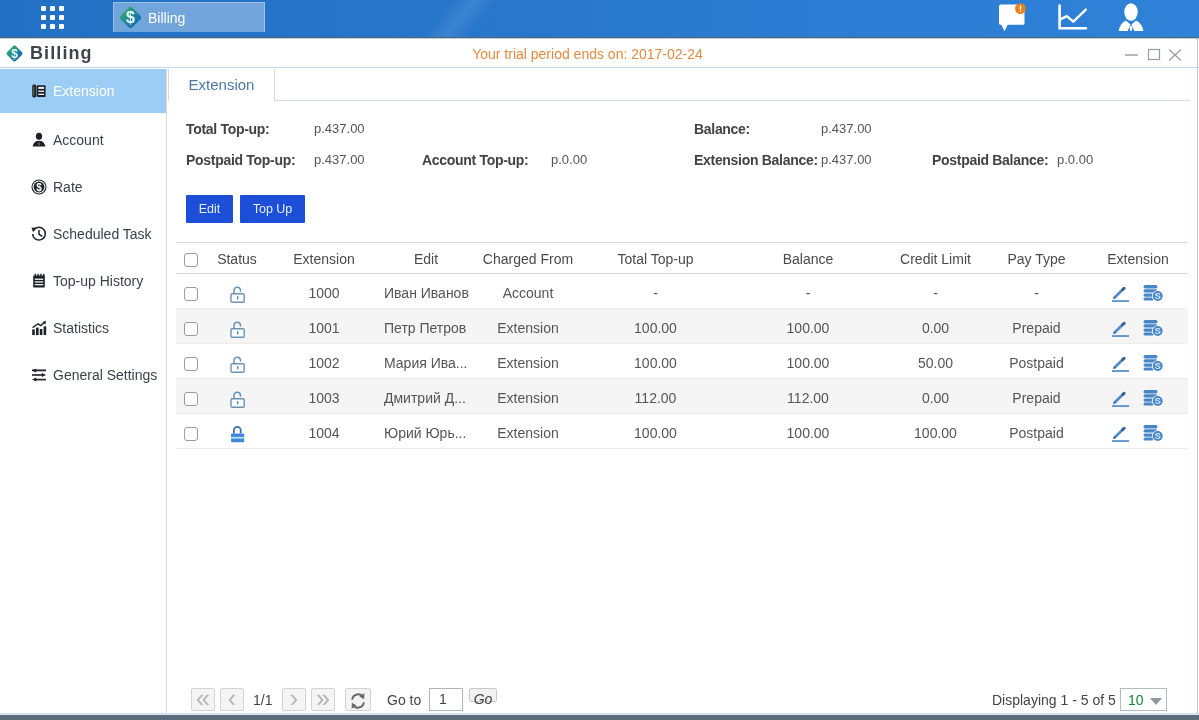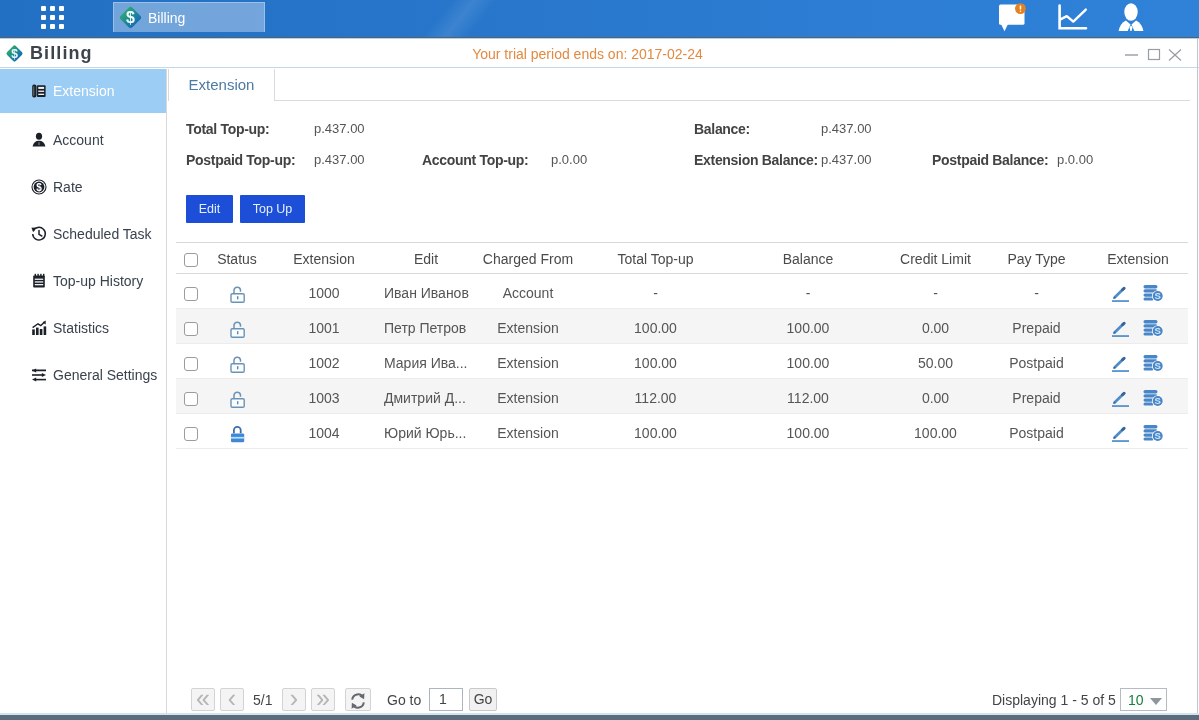--- a/index.html
+++ b/index.html
@@ -67,22 +67,22 @@
 .ops { display:flex; align-items:center; padding-left:12px; gap:13px; }
 
 
 #pager { position:absolute; left:0; top:619px; width:1022px; height:24px; font-size:14px; color:#444; }
 .pbtn { position:absolute; top:0; width:24px; height:23px; background:#f4f4f4;
   border:1px solid #d3d3d3; border-radius:2px; text-align:center; line-height:21px;
   color:#b5b5b5; font-size:25px; line-height:17px; padding-top:1px; }
 .ptext { position:absolute; top:4px; }
 #goinput { position:absolute; top:0; width:34px; height:23px; border:1px solid #aeb6bd;
   font-size:14px; color:#444; padding-left:9px; line-height:21px; background:#fff; }
-#gobtn { position:absolute; top:0; width:28px; height:23px; background:#f1f1f1;
-  border:1px solid #c9c9c9; border-radius:2px; text-align:center; line-height:21px; color:#444; }
+#gobtn { position:absolute; top:0; width:28px; height:14px; background:#f1f1f1;
+  border:1px solid #c9c9c9; border-radius:2px; text-align:center; line-height:21px; color:#444;font-style:italic; }
 #drop { position:absolute; top:0; width:47px; height:23px; border:1px solid #b4bcc2; background:#fff; }
 #drop .num { position:absolute; left:7px; top:3px; font-size:14px; color:#15803d; }
 #drop .tri { position:absolute; right:6px; top:8px; width:0; height:0;
   border-left:6px solid transparent; border-right:6px solid transparent; border-top:7px solid #8f969c; right:4px; top:9px; }
 
 
 #bstrip1 { position:absolute; left:0; top:713px; width:1199px; height:2px; background:#d4e4ef; }
 #bstrip2 { position:absolute; left:0; top:715px; width:1199px; height:5px; background:#5d6c7d; }
 #redge { position:absolute; left:1197px; top:38px; width:1px; height:675px; background:#bfc7ce; }
 </style>
@@ -416,21 +416,21 @@
         <path d="M 15.4 1.2 L 15.1 7.2 L 10.4 4.6 Z" fill="#63696f"></path>
         <path d="M 14.8 10.4 A 6 6 0 0 1 3.6 12.6" fill="none" stroke="#63696f" stroke-width="2"></path>
         <path d="M 2.6 16.8 L 2.9 10.8 L 7.6 13.4 Z" fill="#63696f"></path>
       </g>
     </defs>
   </svg>
 
   <div id="pager">
     <div class="pbtn" style="left:23px;">«</div>
     <div class="pbtn" style="left:52px;">‹</div>
-    <div class="ptext" style="left:85px;">5/1</div>
+    <div class="ptext" style="left:85px;">1/1</div>
     <div class="pbtn" style="left:114px;">›</div>
     <div class="pbtn" style="left:143px;">»</div>
     <div class="pbtn" style="left:177px; width:26px;" id="refbtn"><svg width="18" height="18" viewBox="0 0 18 18" style="margin-top:2px">
             <use href="#refr"></use>
           </svg></div>
     <div class="ptext" style="left:219px;">Go to</div>
     <div id="goinput" style="left:261px;">1</div>
     <div id="gobtn" style="left:301px;">Go</div>
     <div class="ptext" style="left:824px; top:3.5px;">Displaying 1 - 5 of 5</div>
     <div id="drop" style="left:952px;">

